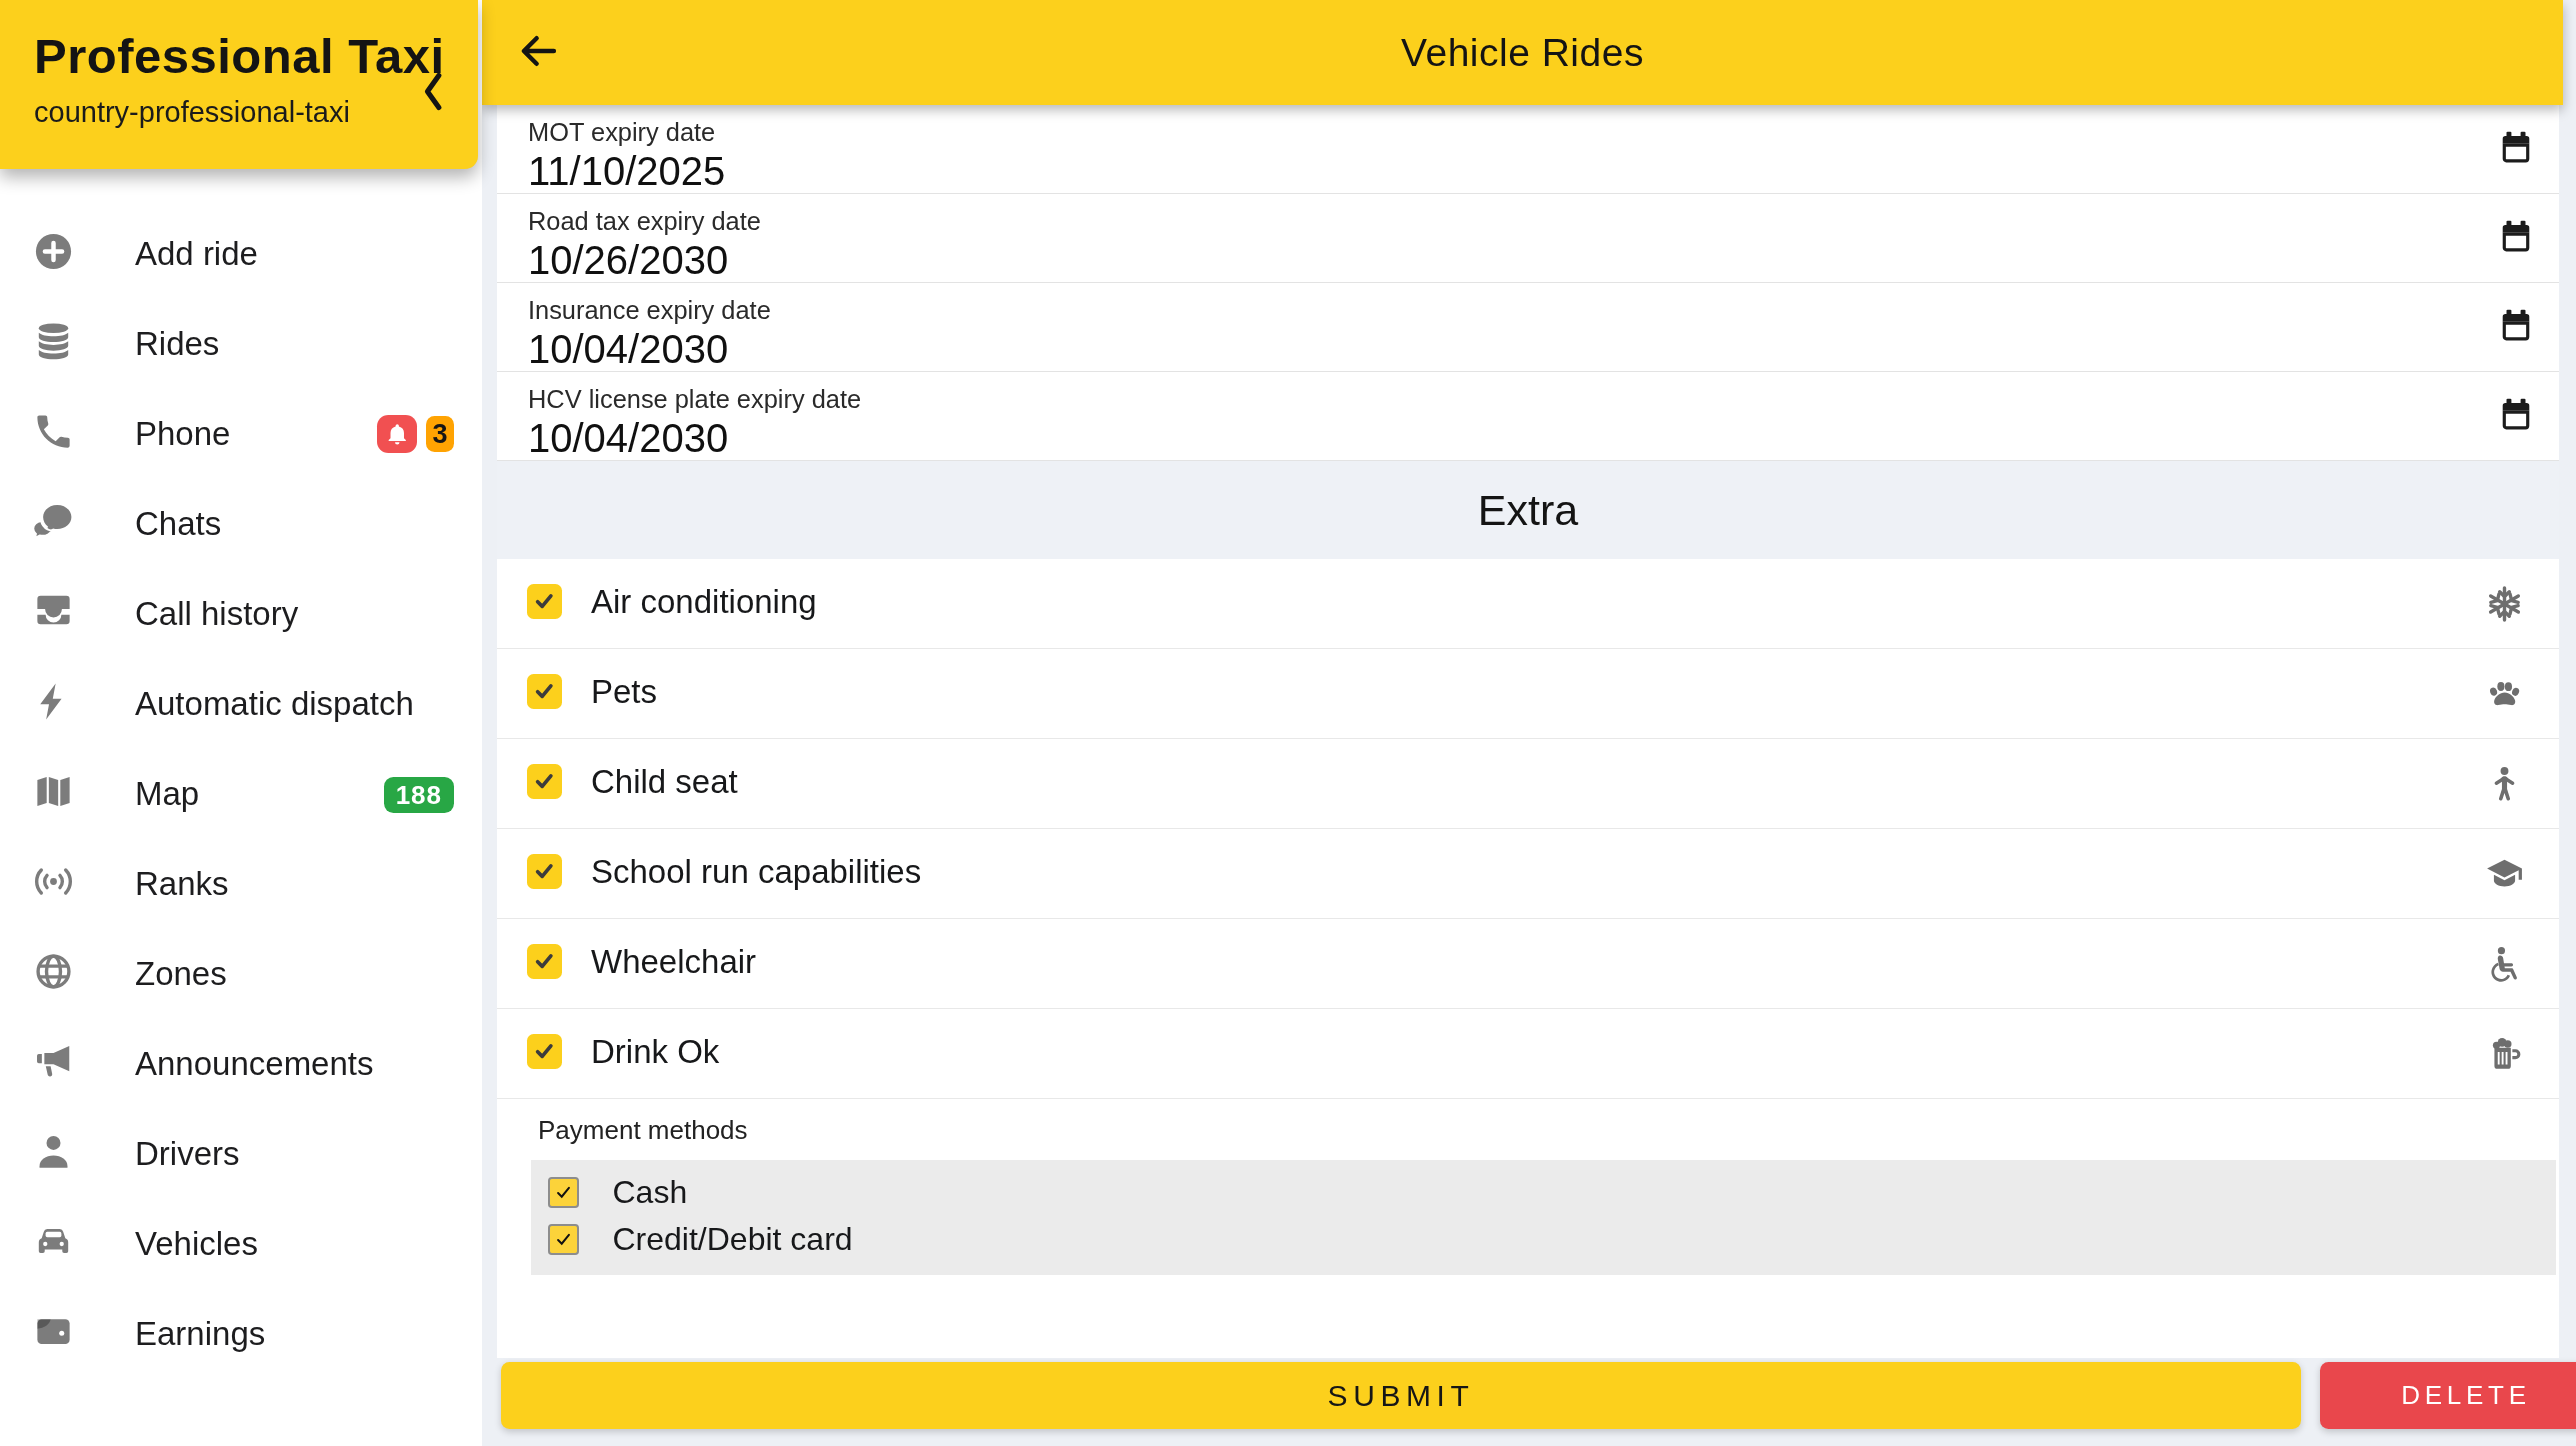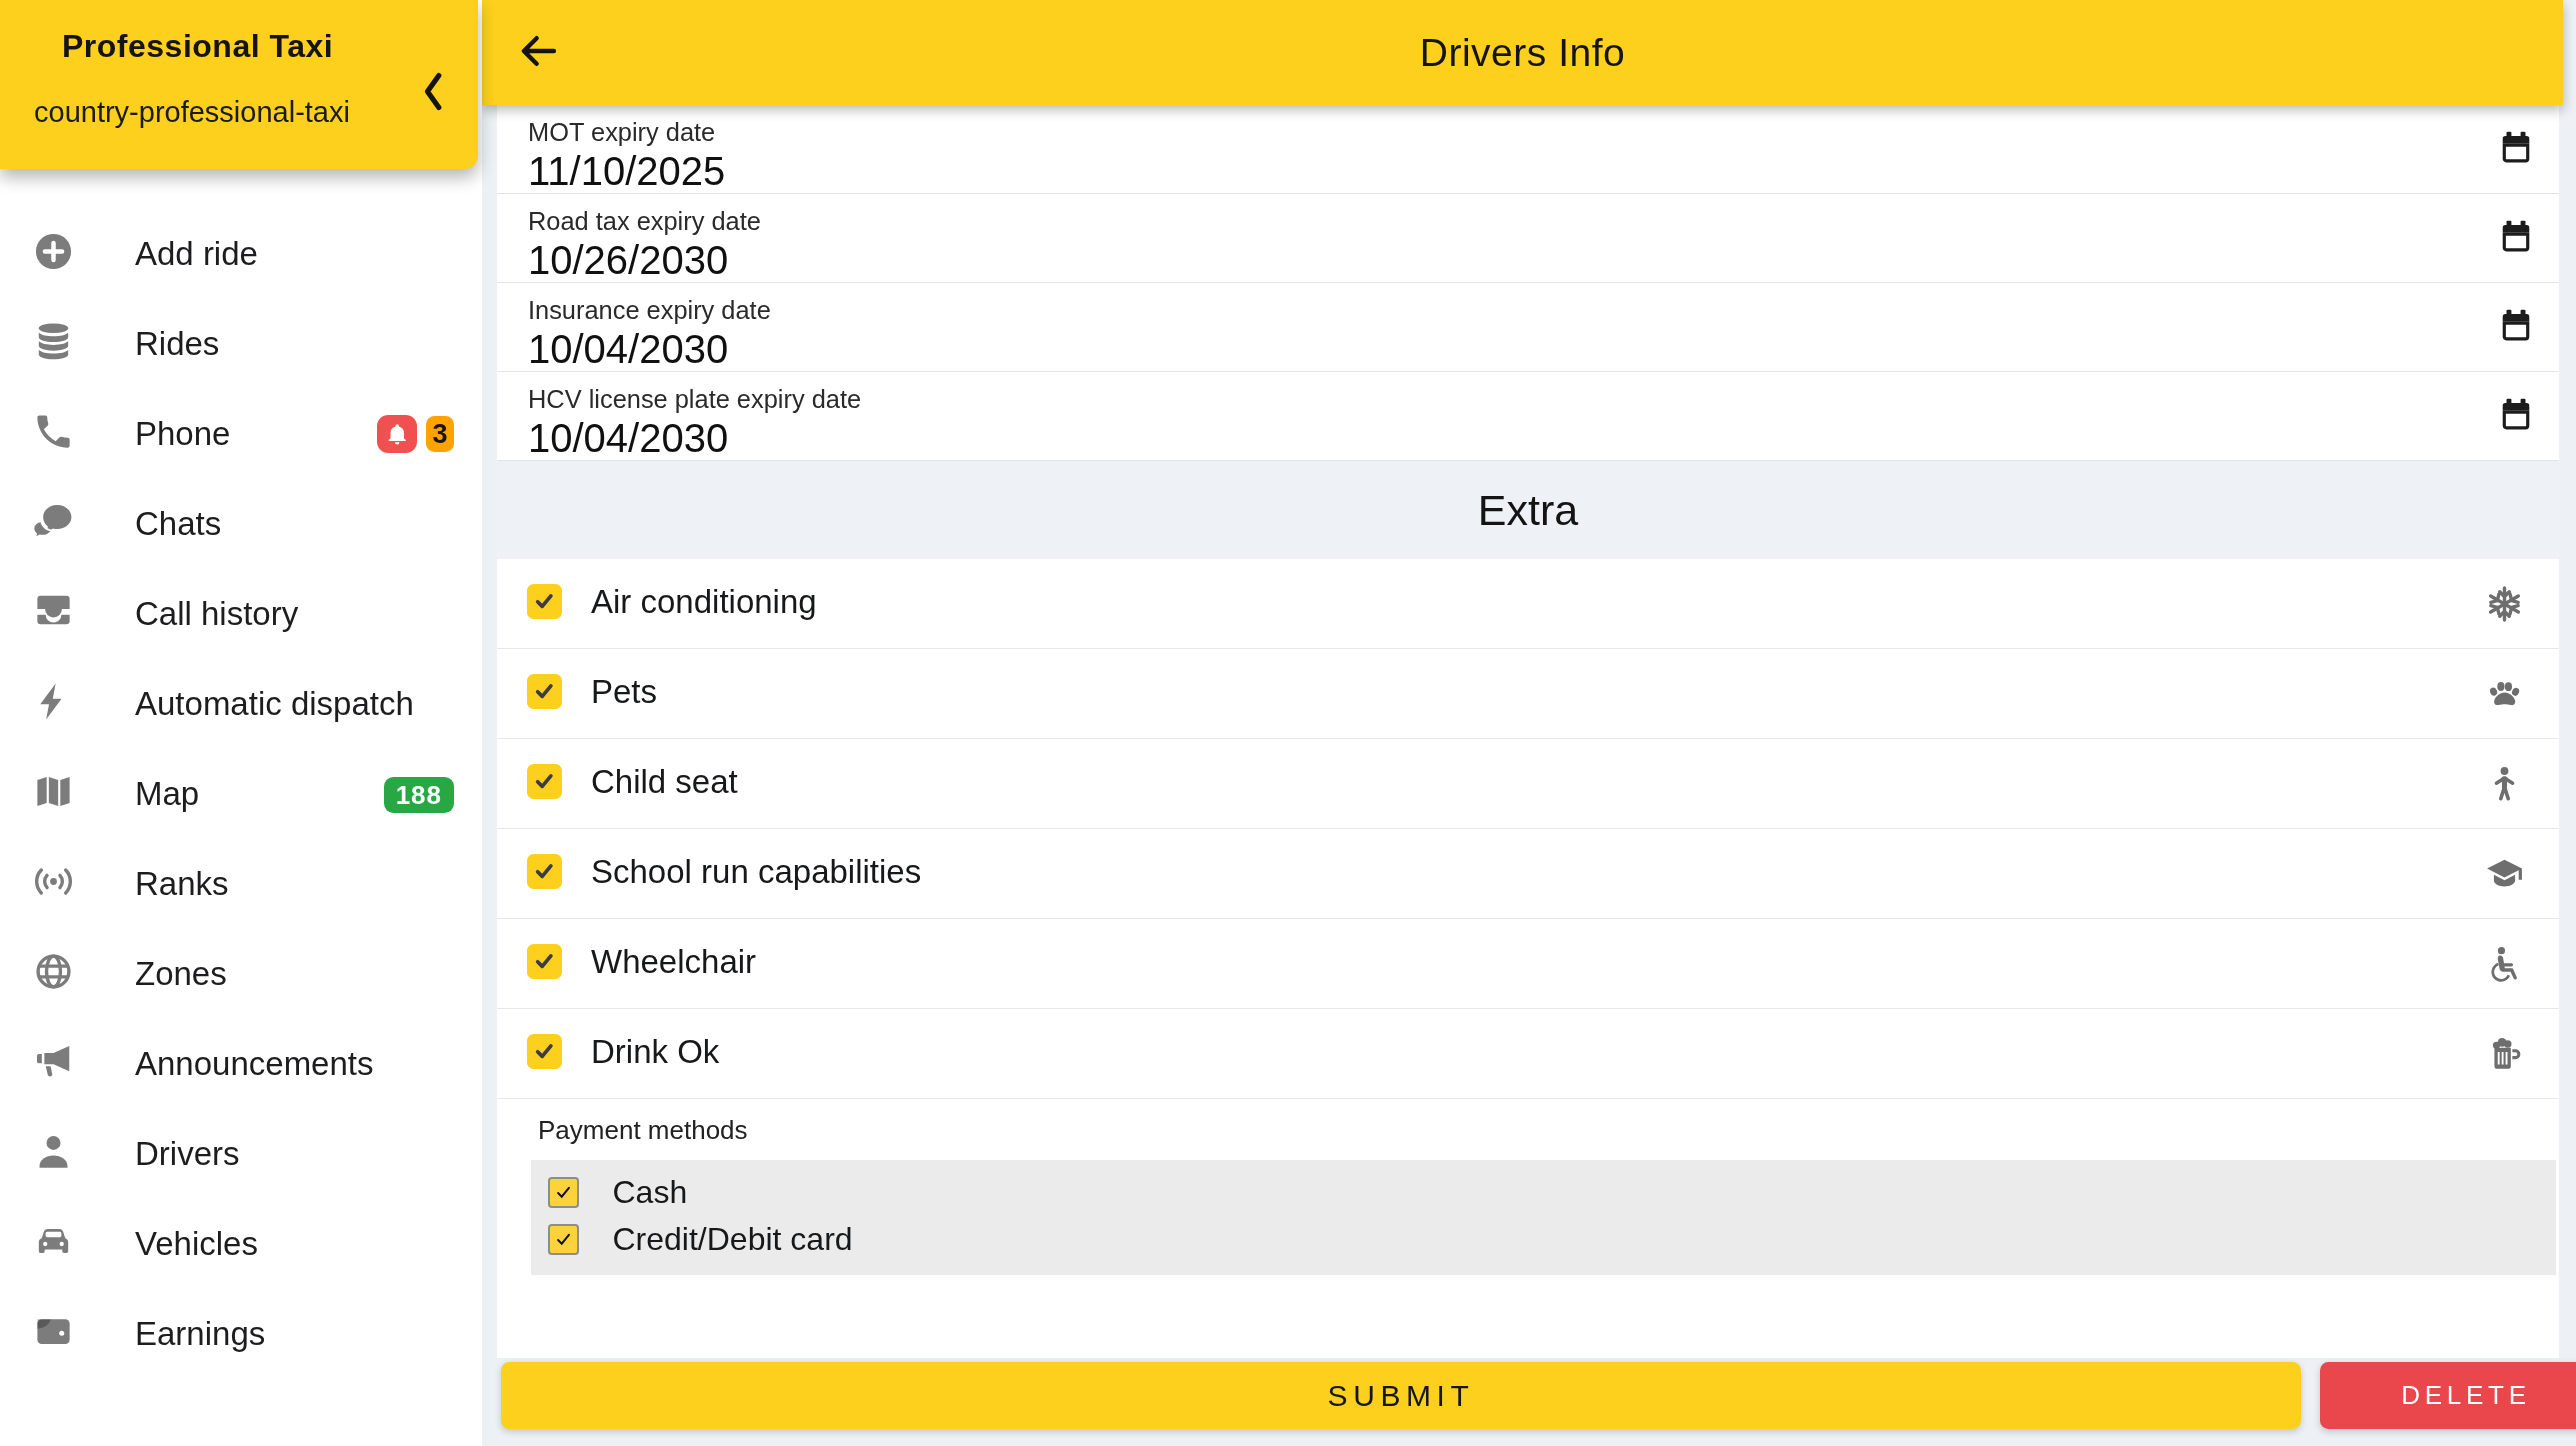--- a/index.html
+++ b/index.html
@@ -11,21 +11,21 @@
     color:#161616;
   }
   
   .sidebar{position:absolute;left:0;top:0;width:482px;height:1446px;background:#ffffff;z-index:5;}
   .brand-card{
     position:absolute;left:0;top:0;width:478px;height:169px;
     background:#fcd01c;border-radius:0 0 13px 0;
     box-shadow:0 7.5px 17px rgba(0,0,0,.30);
     z-index:7;
   }
-  .brand-title{position:absolute;left:34px;top:28px;font-size:32px;font-weight:700;letter-spacing:0.5px;color:#141414;margin-left:28px;}
+  .brand-title{position:absolute;left:34px;top:28px;font-size:49px;font-weight:700;letter-spacing:0.5px;color:#141414;}
   .brand-sub{position:absolute;left:34px;top:96px;font-size:29px;font-weight:400;color:#1b1b1b;}
   .collapse-btn{position:absolute;right:26px;top:68px;width:41px;height:49px;cursor:pointer;display:flex;align-items:center;justify-content:center;}
   .menu{position:absolute;left:0;top:183px;width:482px;}
   .menu-item{height:90px;display:flex;align-items:flex-end;padding:0 28px 0 32px;cursor:pointer;}
   .mi-icon{width:43px;height:43px;flex:0 0 43px;color:#7c7c7c;display:flex;align-items:center;justify-content:center;}
   .mi-icon svg{width:43px;height:43px;}
   .mi-label{margin-left:60px;font-size:33px;color:#1d1d1f;white-space:nowrap;}
   .mi-badges{margin-left:auto;display:flex;align-items:center;gap:8.5px;}
   .badge-bell{width:40px;height:38px;border-radius:11.3px;background:#f15051;display:flex;align-items:center;justify-content:center;}
   .badge-bell svg{width:24.5px;height:24.5px;}
@@ -252,21 +252,21 @@
   </nav>
 
   <header class="main-header">
     <div class="back-btn">
       <span>
         <svg width="45" height="45" viewBox="0 0 24 24" fill="none">
             <path d="M11 5.2 4.2 12l6.8 6.8M4.6 12h15.6" stroke="#141414" stroke-width="2.4" stroke-linecap="round" stroke-linejoin="round"></path>
           </svg>
       </span>
     </div>
-    <div class="header-title">Drivers Info</div>
+    <div class="header-title">Vehicle Rides</div>
   </header>
 
   <main class="content-card">
 
     <div class="field-row">
       <div class="field-label">MOT expiry date</div>
       <div class="field-value">11/10/2025</div>
       <span class="cal-btn">
         <svg viewBox="0 0 24 24">
             <rect x="6" y="2" width="3.1" height="4.6" rx=".7" fill="#1c1c1c"></rect>

